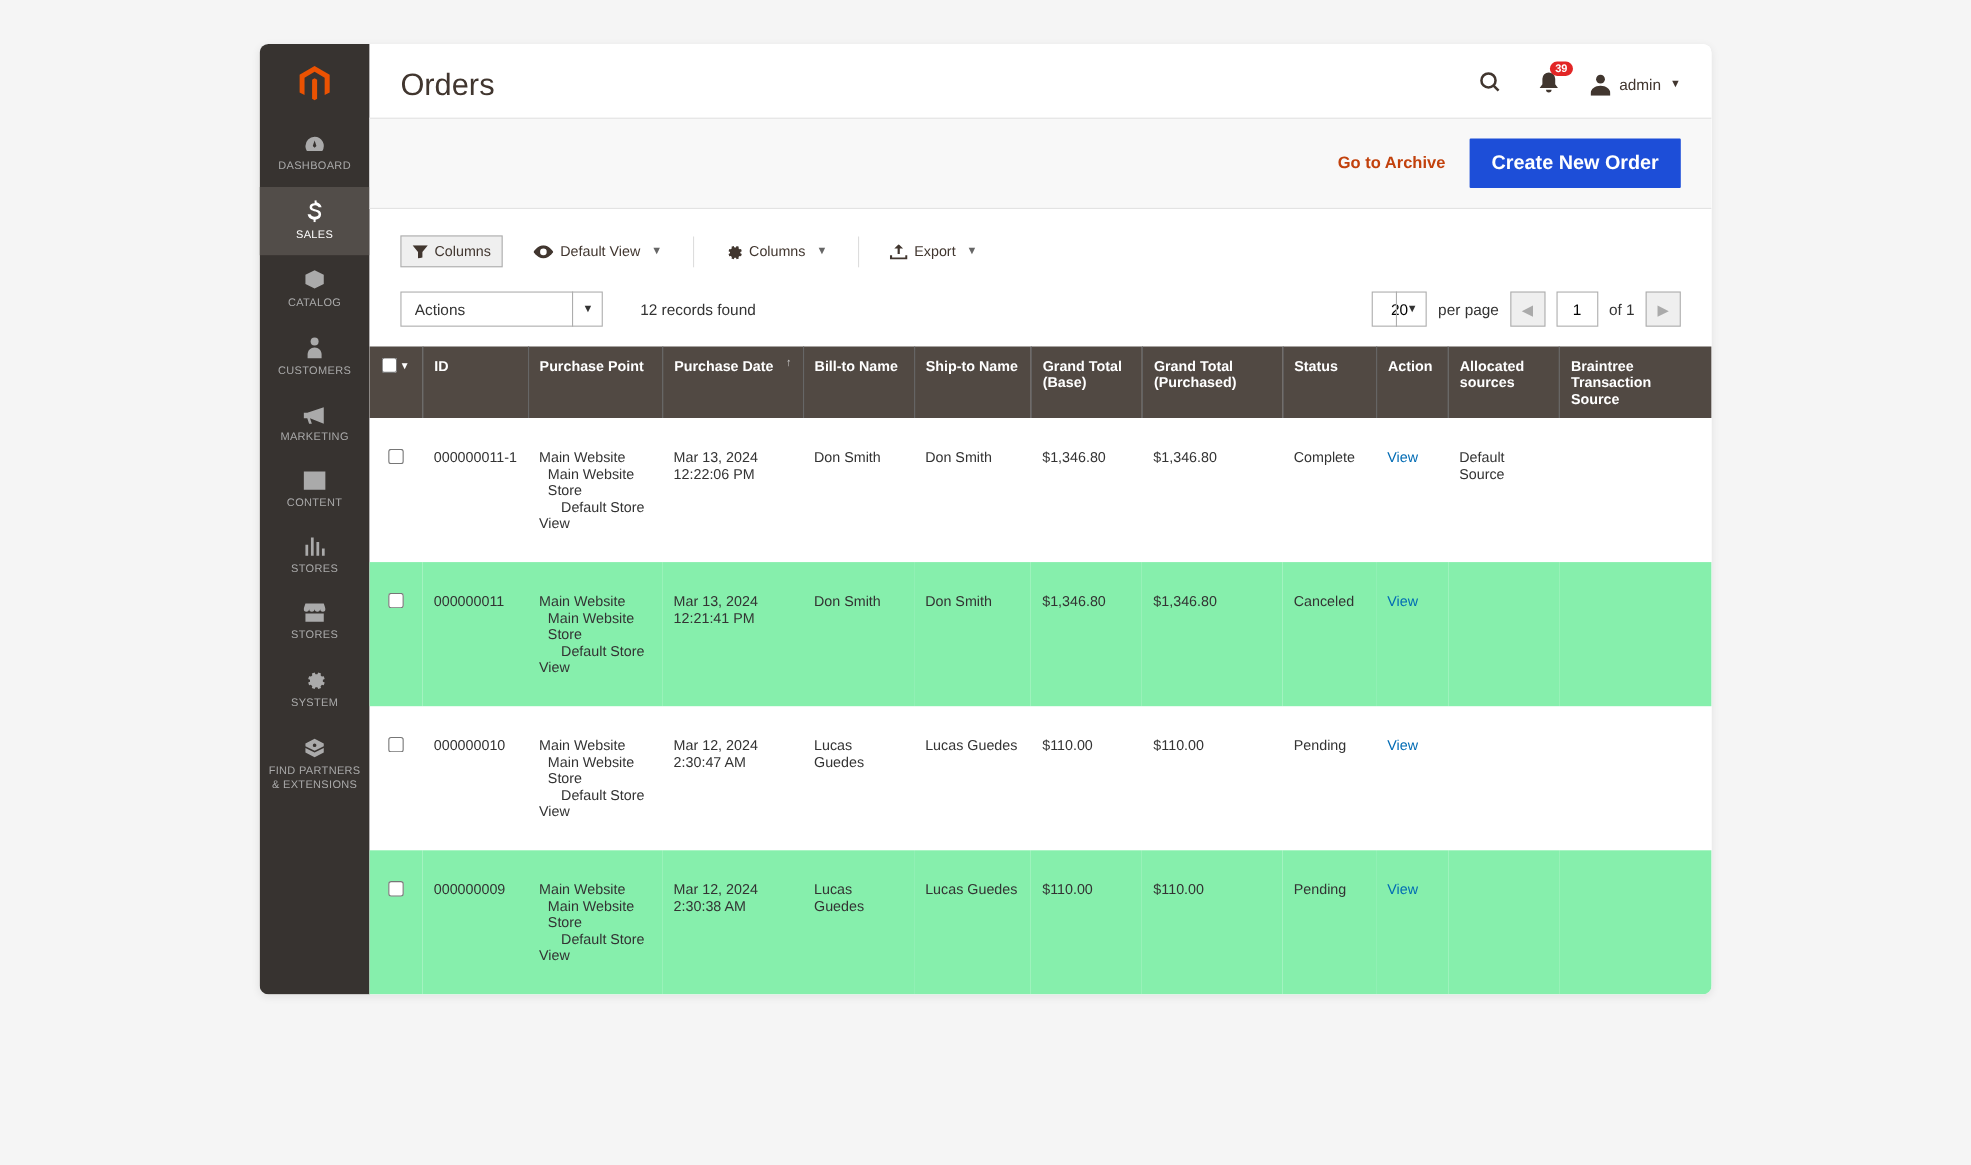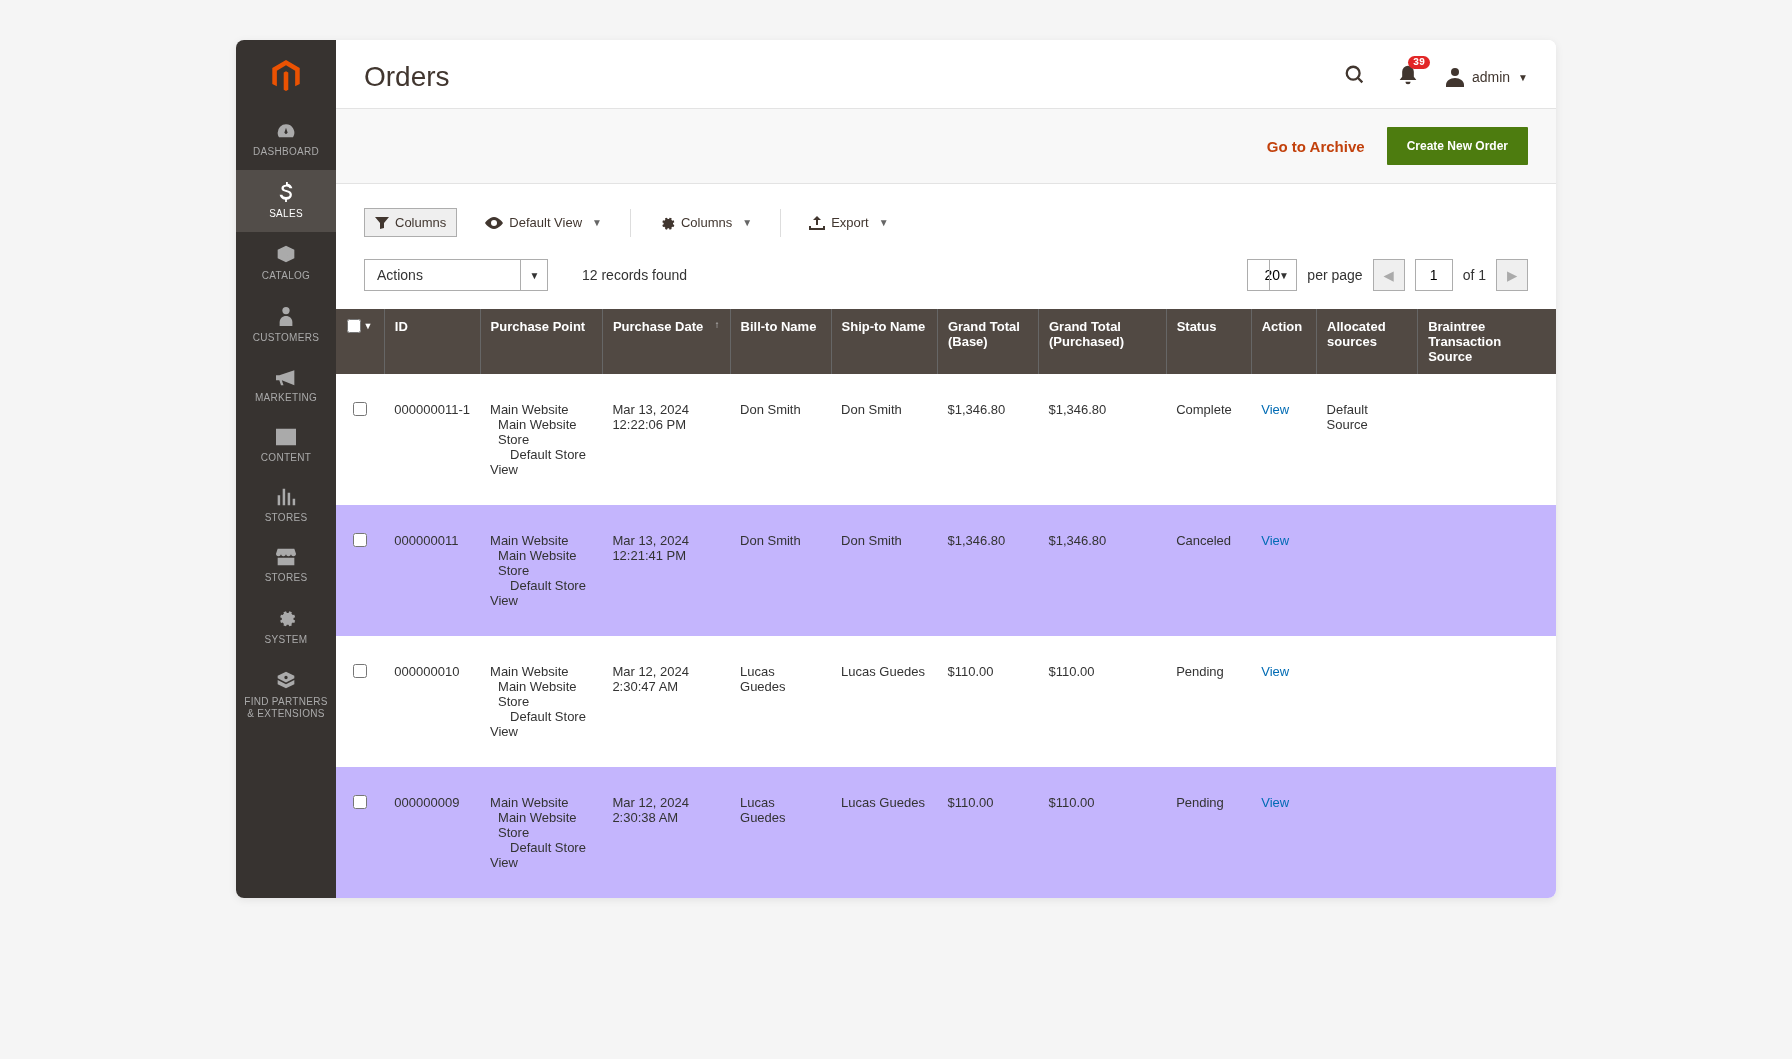--- a/index.html
+++ b/index.html
@@ -68,21 +68,20 @@
   align-items: center;
   gap: 24px;
 }
 .header-icon-btn {
   background: none;
   border: none;
   cursor: pointer;
   padding: 4px;
   color: #41362f;
   position: relative;
-  font-family: Liberation Mono, monospace;
 }
 .notif-badge {
   position: absolute;
   top: -4px;
   right: -8px;
   background: #e22626;
   color: #fff;
   font-size: 10px;
   border-radius: 10px;
   padding: 1px 5px;
@@ -107,25 +106,25 @@
   align-items: center;
   gap: 22px;
 }
 .link-text {
   color: #c2410c;
   font-size: 15px;
   font-weight: 600;
   cursor: pointer;
 }
 .primary-btn {
-  background: #4d7c0f;
+  background: #1d4ed8;
   color: #fff;
   border: none;
   padding: 12px 20px;
-  font-size: 12px;
+  font-size: 18px;
   font-weight: 600;
   cursor: pointer;
   border-radius: 1px;
 }
 .toolbar {
   display: flex;
   justify-content: space-between;
   align-items: center;
   padding: 24px 28px 12px;
 }
@@ -262,21 +261,21 @@
   vertical-align: top;
 }
 .grid thead th:last-child { border-right: none; }
 .grid tbody td {
   padding: 28px 10px;
   font-size: 13px;
   color: #333;
   vertical-align: top;
   border-bottom: none;
 }
-.grid tbody tr.alt { background: #c4b5fd; }
+.grid tbody tr.alt { background: #86efac; }
 .grid .chk-col { width: 40px; text-align: center; }
 .grid .chk-col input[type="checkbox"]{
   width: 14px; height: 14px; border: 1px solid #adadad; cursor: pointer;
 }
 .col-id { width: 90px; }
 .col-pp { width: 115px; }
 .col-date { width: 120px; }
 .col-bill { width: 95px; }
 .col-ship { width: 100px; }
 .col-gtb { width: 95px; }

